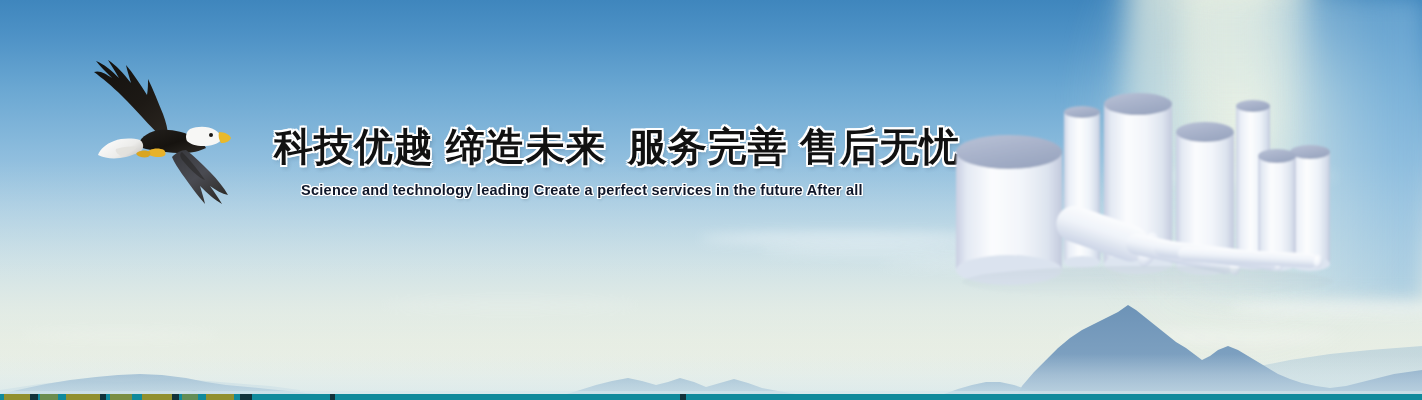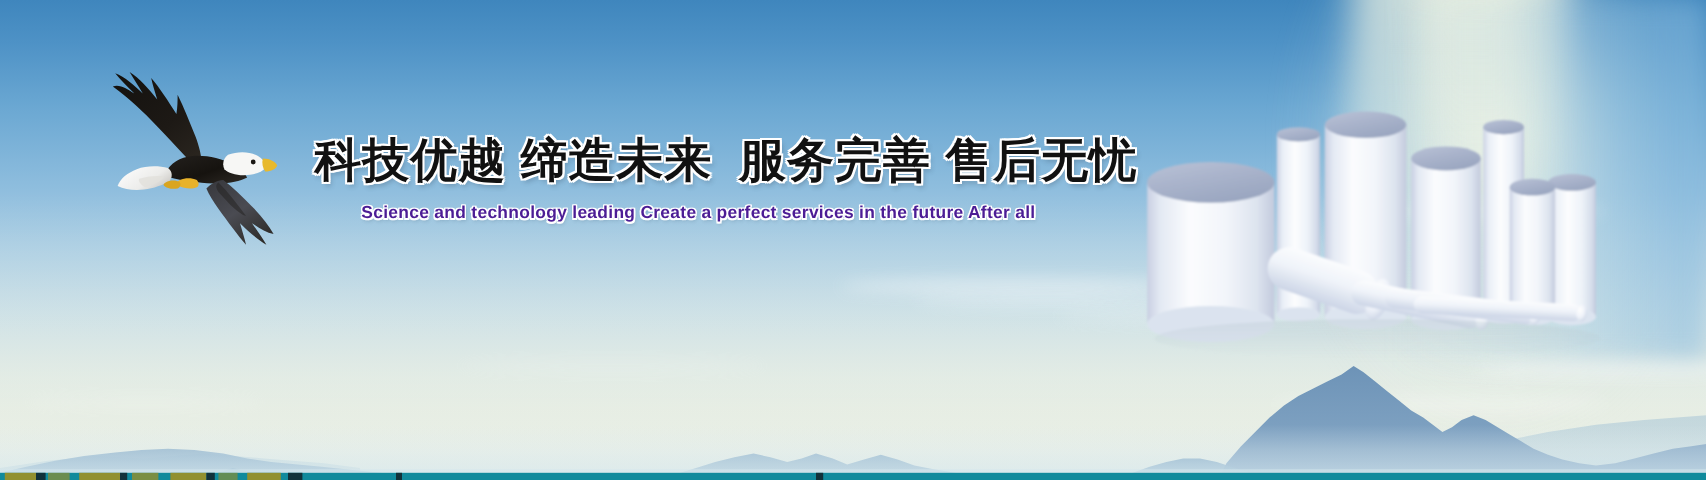--- a/index.html
+++ b/index.html
@@ -169,21 +169,21 @@
 
   
   .copy {
     position: absolute;
     left: 262px;
     top: 112px;
     width: 640px;
     text-align: center;
   }
   .headline {
-    margin: 0;
+    margin: 12px;
     font-size: 39px;
     line-height: 1.16;
     font-weight: bold;
     color: #111111;
     letter-spacing: 1px;
     white-space: nowrap;
     text-shadow:
       -1.6px -1.6px 0 #ffffff,
        1.6px -1.6px 0 #ffffff,
       -1.6px  1.6px 0 #ffffff,
@@ -192,21 +192,21 @@
        1.6px  0    0 #ffffff,
        0   -1.6px  0 #ffffff,
        0    1.6px  0 #ffffff,
        2px 3px 4px rgba(40,60,80,0.30);
   }
   .headline .gap { display: inline-block; width: 22px; }
   .subline {
     margin: 13px 0 0 0;
     font-size: 14.5px;
     font-weight: bold;
-    color: #4c1d95;
+    color: #0f172a;
     letter-spacing: .25px;
     white-space: nowrap;
     text-shadow:
       -1.1px -1.1px 0 #ffffff,
        1.1px -1.1px 0 #ffffff,
       -1.1px  1.1px 0 #ffffff,
        1.1px  1.1px 0 #ffffff,
       -1.1px  0    0 #ffffff,
        1.1px  0    0 #ffffff,
        0   -1.1px  0 #ffffff,

